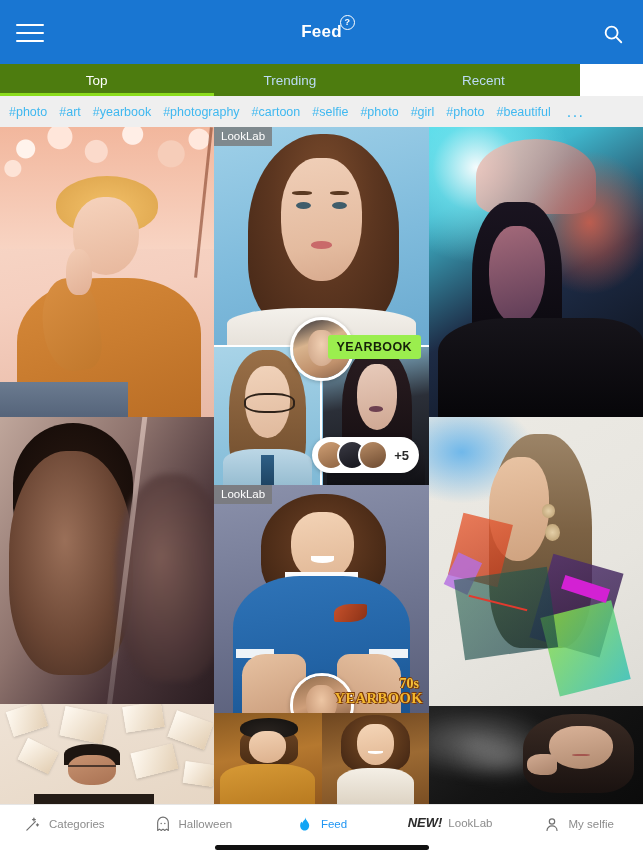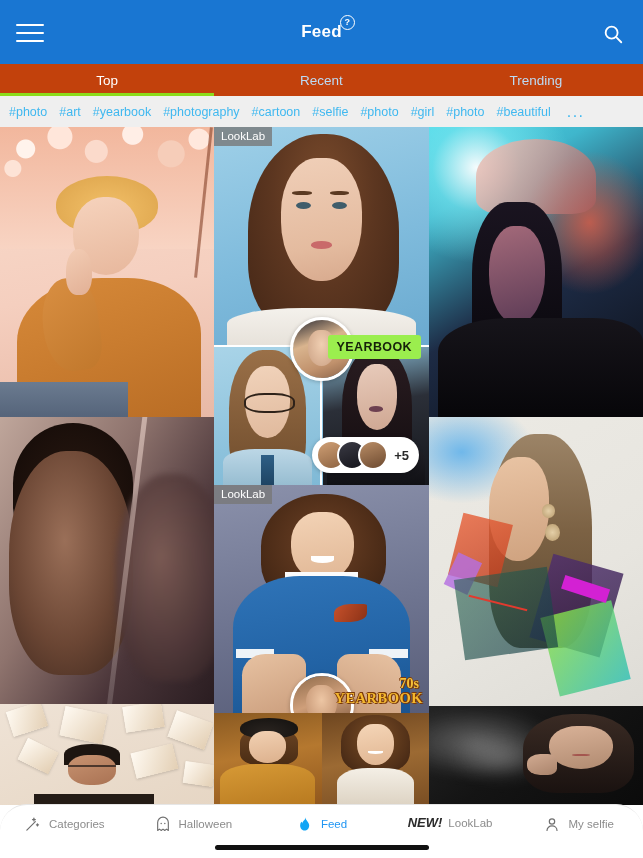--- a/index.html
+++ b/index.html
@@ -36,22 +36,22 @@
     border:1.3px solid #ffffff;color:#ffffff;
     font-size:9px;line-height:12px;text-align:center;font-weight:bold;
   }
   .search-btn{
     position:absolute;right:14px;top:18px;width:32px;height:32px;cursor:pointer;
     display:flex;align-items:center;justify-content:center;
   }
 
   
   .tabs{
-    position:absolute;left:0;top:64px;width:643px;height:32px;
-    background:#c2410c;display:flex;
+    position:absolute;left:0;top:64px;width:580px;height:32px;
+    background:#4d7c0f;display:flex;
   }
   .tab{
     flex:1;display:flex;align-items:center;justify-content:center;
     color:#bcdbf5;font-size:13.5px;cursor:pointer;position:relative;
   }
   .tab.active{color:#ffffff;}
   .tab-underline{
     position:absolute;left:0;top:93px;width:214px;height:3px;background:#8bdc1c;
   }
 
@@ -327,21 +327,21 @@
     background:linear-gradient(170deg,#d9b298,#b08a70);border-radius:44% 44% 50% 50%;}
   .c-bw .lips{position:absolute;right:25%;top:48%;width:8%;height:3%;
     background:#a4564f;border-radius:50%;}
   .c-bw .hand{position:absolute;right:40%;top:48%;width:14%;height:22%;
     background:linear-gradient(160deg,#d2ab92,#a9836b);border-radius:44% 30% 30% 44%;}
 
   
   .bottomnav{
     position:absolute;left:0;bottom:0;width:643px;height:53px;
     background:#ffffff;border-top:1px solid #e6e6e6;
-    display:flex;align-items:flex-start;border-radius:27px;
+    display:flex;align-items:flex-start;
   }
   .nav-item{
     flex:1;display:flex;align-items:center;justify-content:center;
     padding-top:10px;cursor:pointer;
   }
   .nav-icon{width:18px;height:18px;margin-right:7px;display:flex;align-items:center;justify-content:center;}
   .nav-label{font-size:11.5px;color:#8c8c8c;}
   .nav-item.active .nav-label{color:#2196f3;}
   .new-tag{font-size:13px;font-weight:bold;color:#2b2b2b;margin-right:6px;font-style:italic;}
   .home-indicator{
@@ -372,24 +372,24 @@
           <line x1="15.5" y1="15.5" x2="21" y2="21"></line>
       </svg>
     </div>
   </div>
 
   <div class="tabs">
     <div class="tab active">
       <span>Top</span>
     </div>
     <div class="tab">
+      <span>Trending</span>
+    </div>
+    <div class="tab">
       <span>Recent</span>
-    </div>
-    <div class="tab">
-      <span>Trending</span>
     </div>
   </div>
   <div class="tab-underline"></div>
 
   <div class="tagbar">
     <span class="tag">#photo</span>
     <span class="tag">#art</span>
     <span class="tag">#yearbook</span>
     <span class="tag">#photography</span>
     <span class="tag">#cartoon</span>

